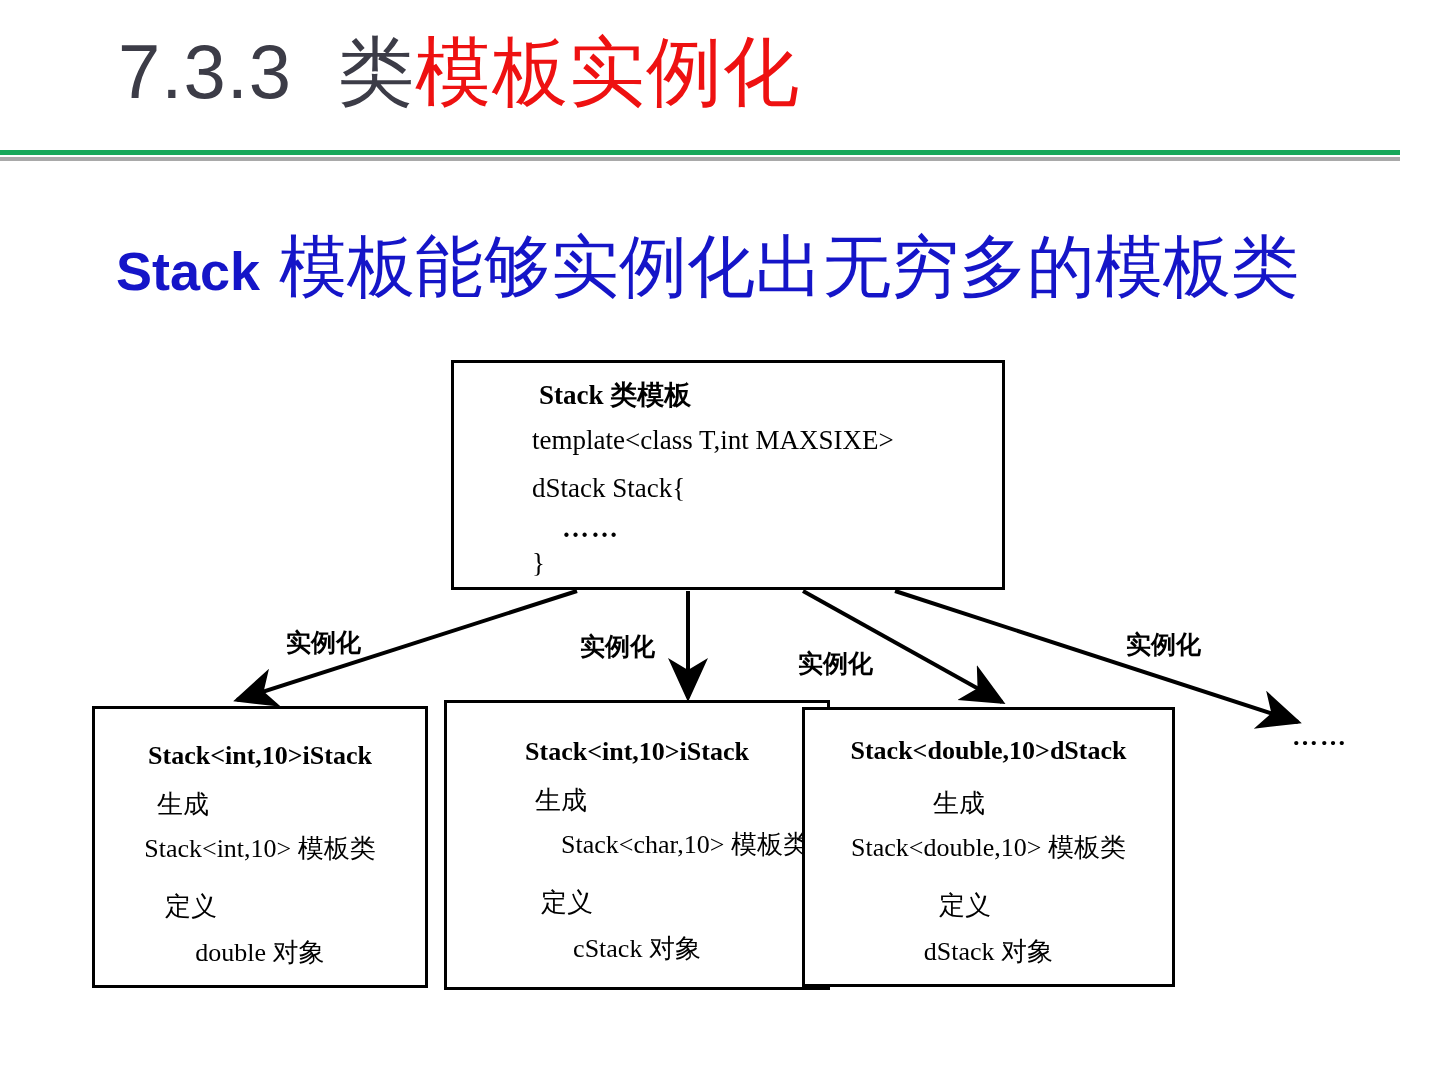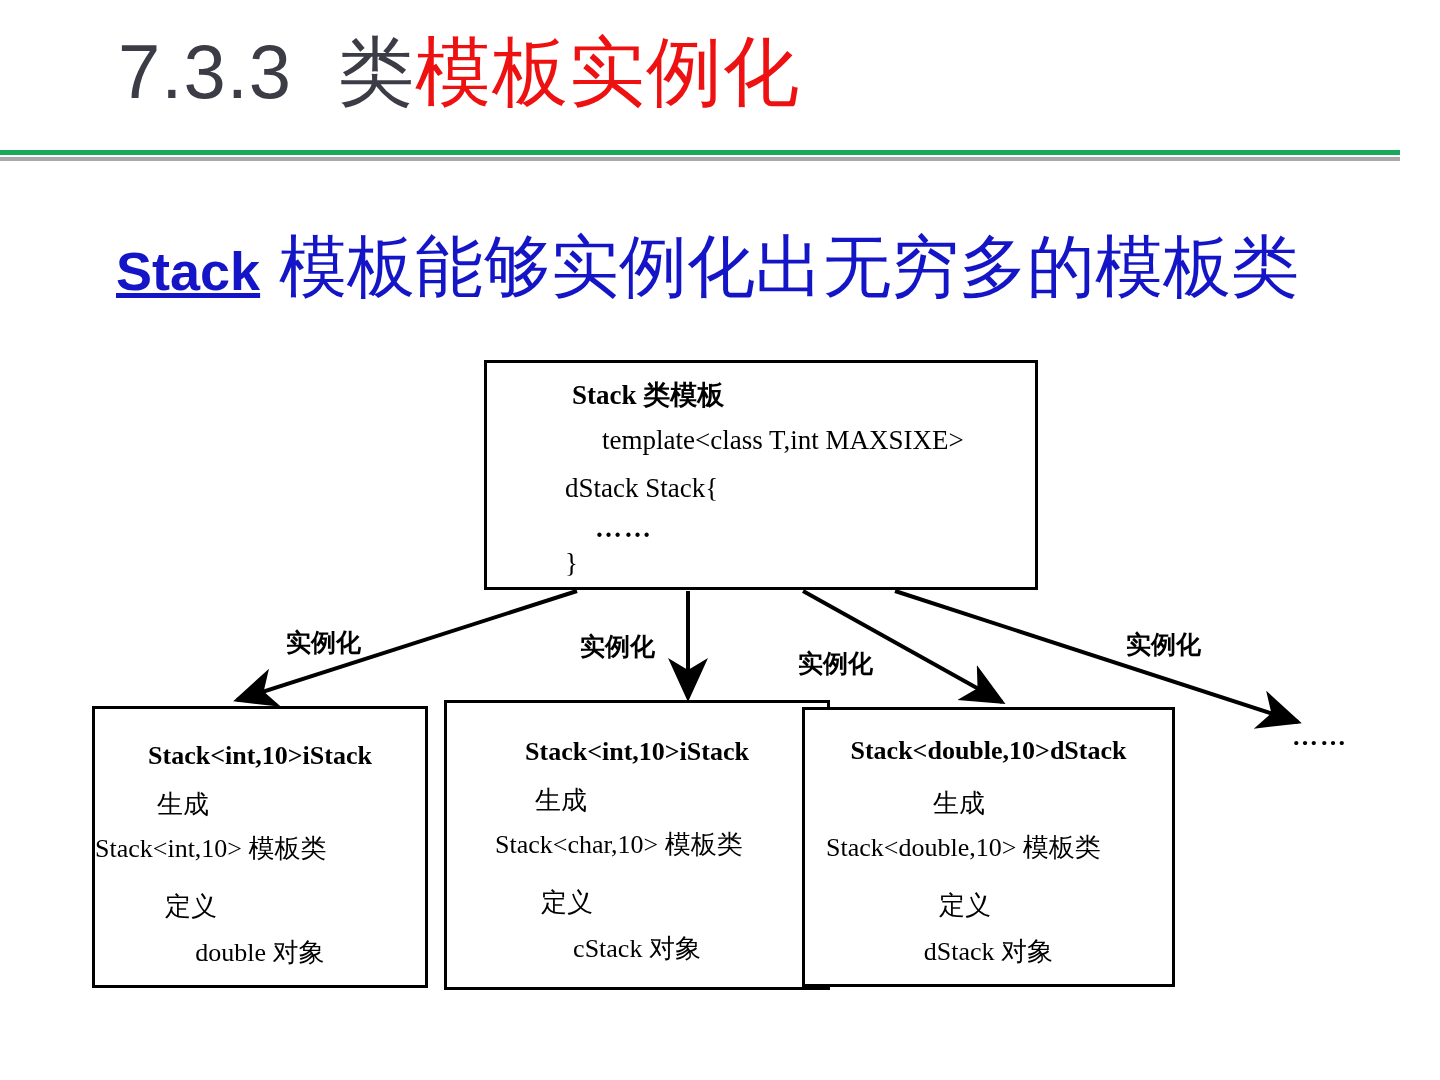--- a/index.html
+++ b/index.html
@@ -55,21 +55,20 @@
     position: absolute;
     left: 116px;
     top: 222px;
     white-space: nowrap;
     color: #1515c8;
   }
   #subtitle .s-stack {
     font-family: "Liberation Sans", sans-serif;
     font-weight: bold;
     font-size: 54px;
-    text-decoration: underline;
   }
   #subtitle .s-cn {
     font-family: Liberation Sans, sans-serif;
     font-size: 68px;
   }
 
   
   #diagram-arrows {
     position: absolute;
     left: 0;
@@ -81,38 +80,38 @@
 
   
   .dbox {
     position: absolute;
     box-sizing: border-box;
     border: 3px solid #000000;
     background: #ffffff;
   }
 
   #template-box {
-    left: 484px;
+    left: 451px;
     top: 360px;
     width: 554px;
     height: 230px;
   }
   .tb-line {
     position: absolute;
     white-space: nowrap;
     font-family: "Liberation Serif", serif;
     font-size: 27px;
     color: #000;
   }
   #tb-title {
     left: 85px;
     top: 14px;
     font-weight: bold;
   }
-  #tb-l1 { left: 78px; top: 62px; margin-left: 37px; }
+  #tb-l1 { left: 78px; top: 62px; }
   #tb-l2 { left: 78px; top: 110px; }
   #tb-l3 { left: 108px; top: 150px; font-weight: bold; letter-spacing: 2px; }
   #tb-l4 { left: 78px; top: 185px; }
 
   
   #inst-box-0 { left: 92px;  top: 706px; width: 336px; height: 282px; }
   #inst-box-1 { left: 444px; top: 700px; width: 386px; height: 290px; }
   #inst-box-2 { left: 802px; top: 707px; width: 373px; height: 280px; }
 
   .inst-inner {
@@ -125,21 +124,21 @@
     width: 100%;
     text-align: center;
     font-family: "Liberation Serif", serif;
     font-weight: bold;
     font-size: 26px;
     white-space: nowrap;
   }
   .inst-mid {
     position: absolute;
     width: 100%;
-    text-align: left;
+    text-align: center;
     font-family: "Liberation Serif", serif;
     font-size: 26px;
     white-space: nowrap;
   }
   .inst-tail {
     position: absolute;
     width: 100%;
     text-align: center;
     font-family: "Liberation Serif", serif;
     font-size: 26px;
@@ -249,19 +248,19 @@
     <div class="inst-mid" style="top:124px;margin-left:48px;">Stack&lt;char,10&gt; 模板类</div>
     <div class="step-label" style="left:94px; top:182px;">定义</div>
     <div class="inst-tail" style="top:228px;">cStack 对象</div>
   </div>
 </div>
 
 <div class="dbox" id="inst-box-2">
   <div class="inst-inner">
     <div class="inst-head" style="top:26px;">Stack&lt;double,10&gt;dStack</div>
     <div class="step-label" style="left:128px; top:76px;">生成</div>
-    <div class="inst-mid" style="top:120px;padding-left:21px;">Stack&lt;double,10&gt; 模板类</div>
+    <div class="inst-mid" style="top:120px;">Stack&lt;double,10&gt; 模板类</div>
     <div class="step-label" style="left:134px; top:178px;">定义</div>
     <div class="inst-tail" style="top:224px;">dStack 对象</div>
   </div>
 </div>
 
 <div id="tail-ellipsis">……</div>
 
 </body></html>

